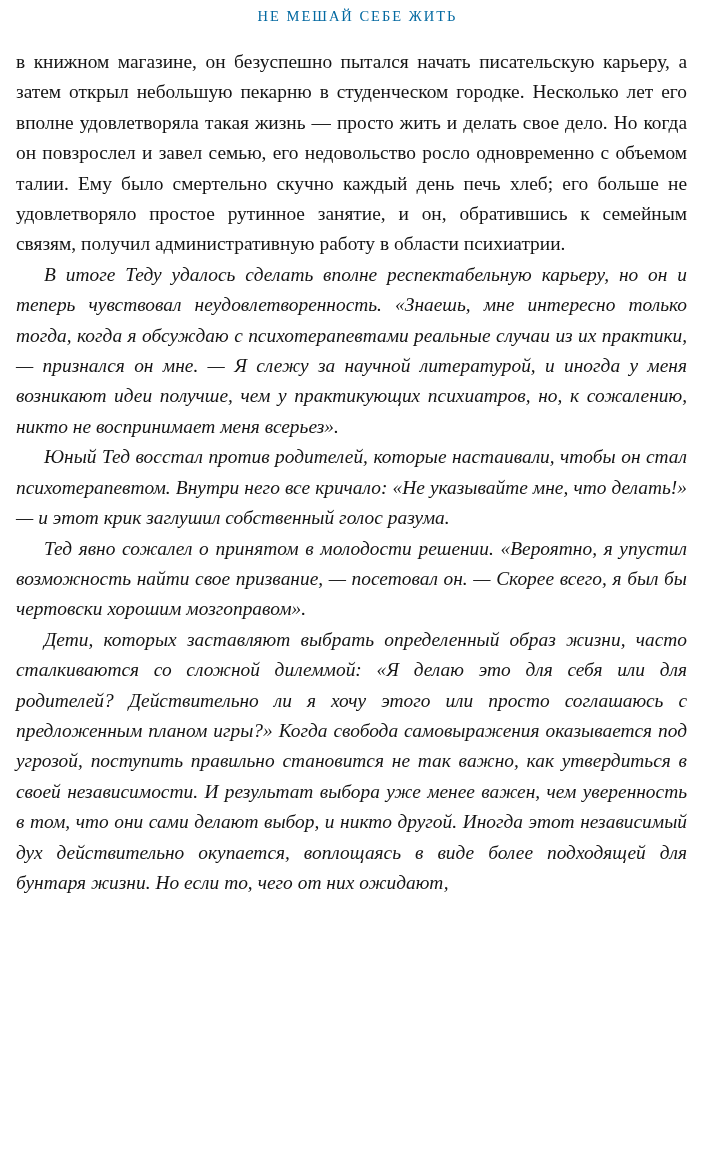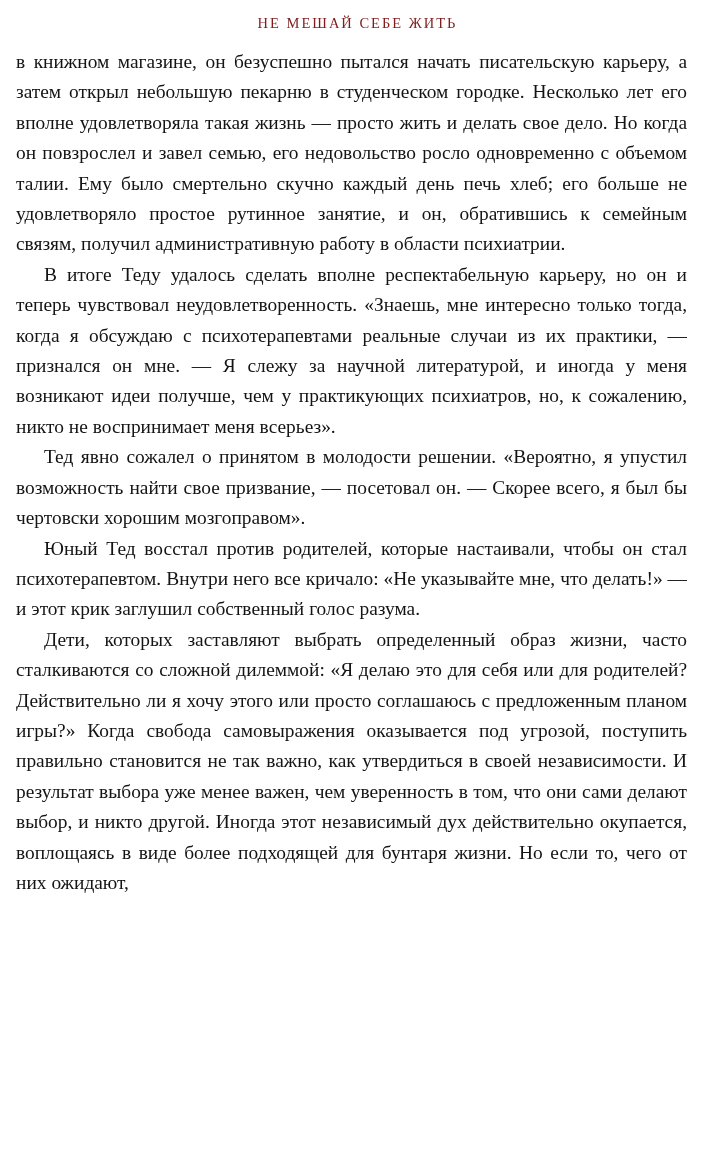--- a/index.html
+++ b/index.html
@@ -21,22 +21,22 @@
     box-sizing: border-box;
     padding: 0;
     background: #ffffff;
   }
   .running-head {
     text-align: center;
     font-family: "Liberation Serif", "DejaVu Serif", serif;
     font-size: 14.5px;
     letter-spacing: 2.0px;
     text-transform: uppercase;
-    color: #7f1d1d;
-    padding-top: 15px;
+    color: #0369a1;
+    padding-top: 8px;
     padding-bottom: 0px;
     font-weight: 400;
   }
   .body-col {
     position: absolute;
     left: 8px;
     right: 14px;
     top: 47px;
     width: 687px;
     box-sizing: border-box;
@@ -47,34 +47,35 @@
     font-size: 19.4px;
     line-height: 30.4px;
     text-align: justify;
     text-justify: inter-word;
     hyphens: manual;
     color: #141414;
     text-indent: 0;
   }
   p.indent {
     text-indent: 28px;
+    font-style: italic;
   }
   
   .body-col p.para {
     word-spacing: 0.1px;
   }
 </style>
 </head>
 <body>
 
 <div class="page">
 
   <div class="running-head">НЕ МЕШАЙ СЕБЕ ЖИТЬ</div>
 
   <div class="body-col">
     <p class="para">в книжном магазине, он безуспешно пытался начать писатель­скую карьеру, а затем открыл небольшую пекарню в студенче­ском городке. Несколько лет его вполне удовлетворяла такая жизнь — просто жить и делать свое дело. Но когда он повзрос­лел и завел семью, его недовольство росло одновременно с объ­емом талии. Ему было смертельно скучно каждый день печь хлеб; его больше не удовлетворяло простое рутинное занятие, и он, обратившись к семейным связям, получил администра­тивную работу в области психиатрии.</p>
     <p class="para indent">В итоге Теду удалось сделать вполне респектабельную карье­ру, но он и теперь чувствовал неудовлетворенность. «Знаешь, мне интересно только тогда, когда я обсуждаю с психотерапев­тами реальные случаи из их практики, — признался он мне. — Я слежу за научной литературой, и иногда у меня возникают идеи получше, чем у практикующих психиатров, но, к сожале­нию, никто не воспринимает меня всерьез».</p>
+    <p class="para indent">Юный Тед восстал против родителей, которые настаива­ли, чтобы он стал психотерапевтом. Внутри него все кричало: «Не указывайте мне, что делать!» — и этот крик заглушил соб­ственный голос разума.</p>
     <p class="para indent">Тед явно сожалел о принятом в молодости решении. «Вероят­но, я упустил возможность найти свое призвание, — посетовал он. — Скорее всего, я был бы чертовски хорошим мозгоправом».</p>
-    <p class="para indent">Юный Тед восстал против родителей, которые настаива­ли, чтобы он стал психотерапевтом. Внутри него все кричало: «Не указывайте мне, что делать!» — и этот крик заглушил соб­ственный голос разума.</p>
     <p class="para indent">Дети, которых заставляют выбрать определенный образ жиз­ни, часто сталкиваются со сложной дилеммой: «Я делаю это для себя или для родителей? Действительно ли я хочу этого или про­сто соглашаюсь с предложенным планом игры?» Когда свобода самовыражения оказывается под угрозой, поступить правильно становится не так важно, как утвердиться в своей независимости. И результат выбора уже менее важен, чем уверенность в том, что они сами делают выбор, и никто другой. Иногда этот независи­мый дух действительно окупается, воплощаясь в виде более под­ходящей для бунтаря жизни. Но если то, чего от них ожидают,</p>
   </div>
 
 </div>
 
 </body></html>

